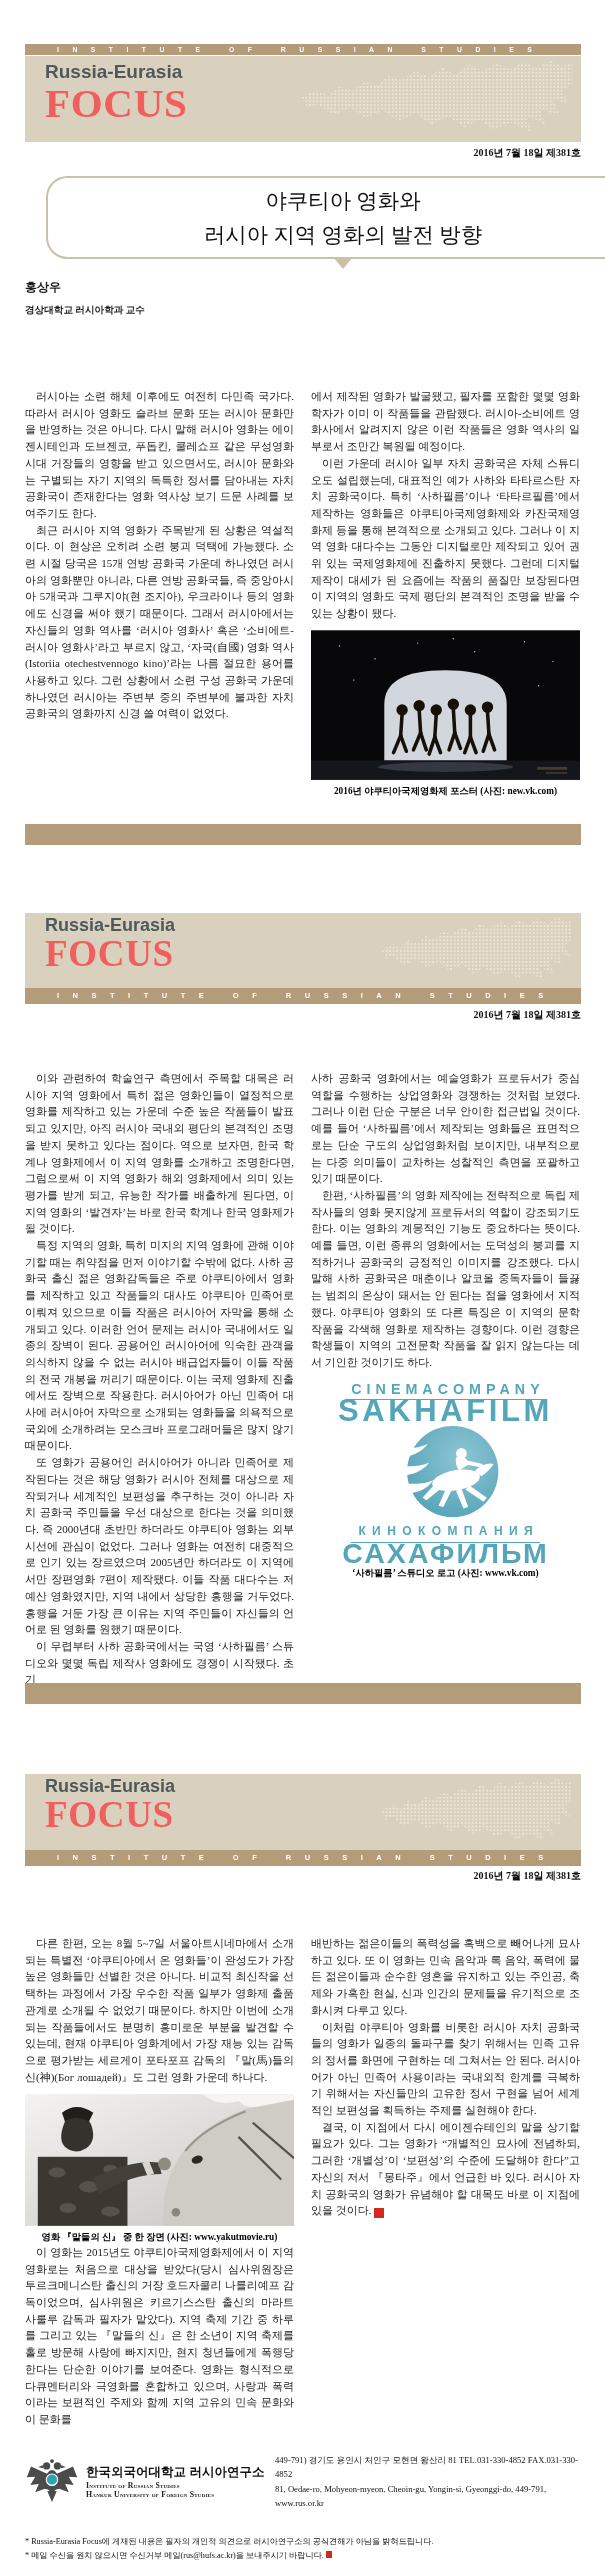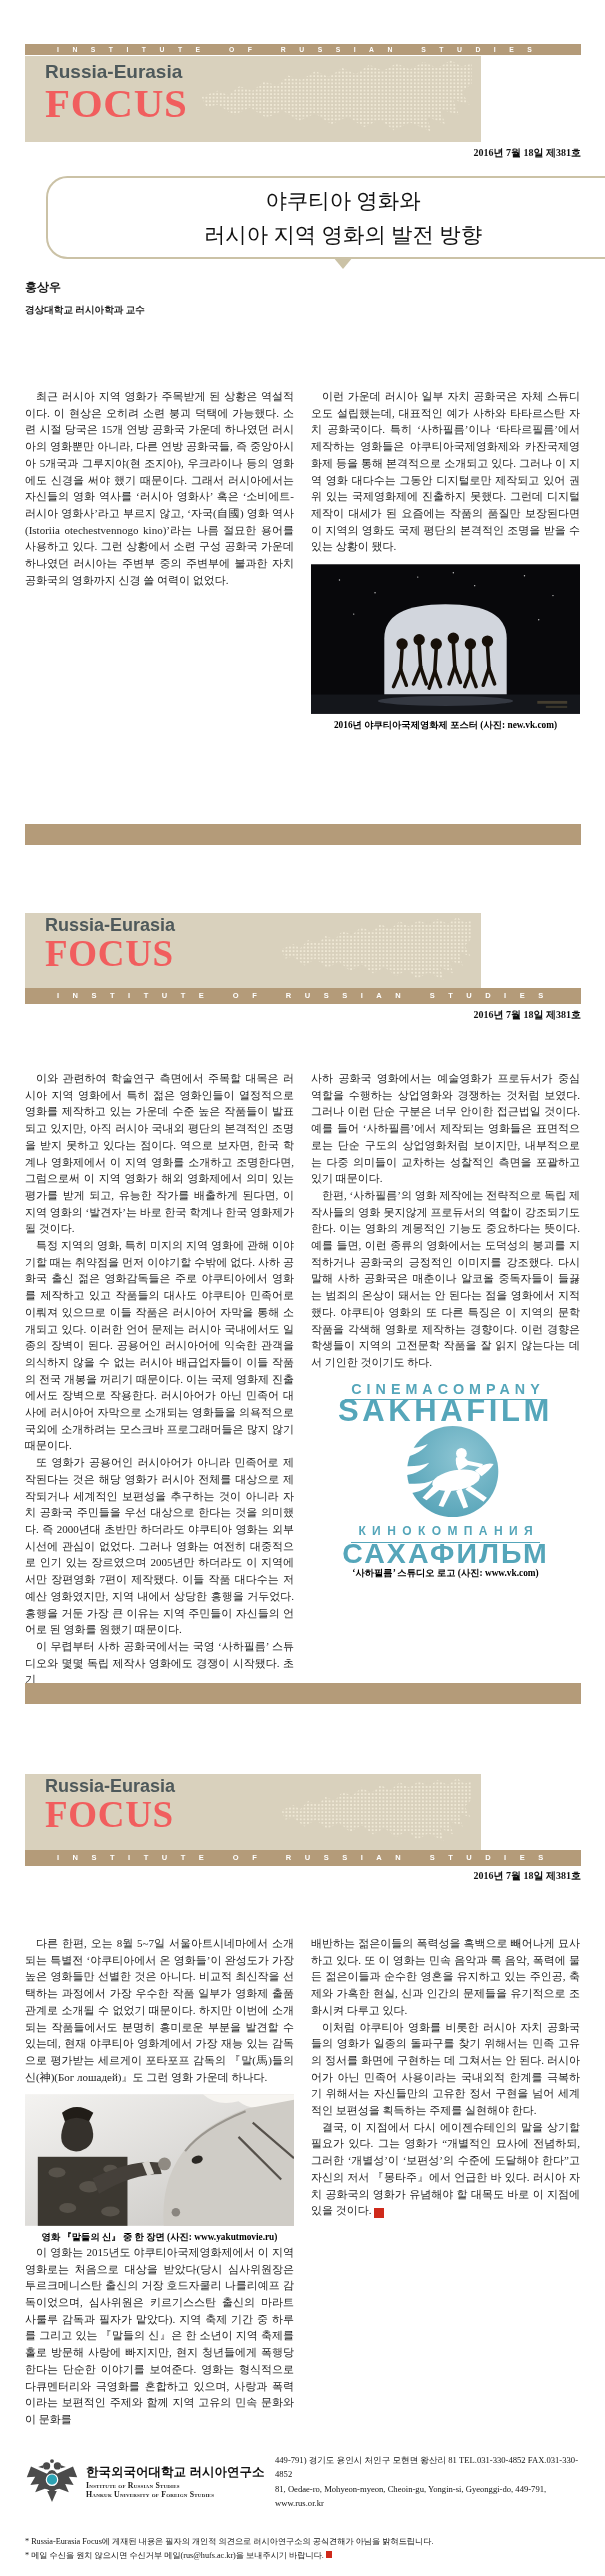--- a/index.html
+++ b/index.html
@@ -13,21 +13,21 @@
   
   .instband {
     position:absolute; left:25px; width:556px; background:var(--band);
     color:#fff; font-family:"Liberation Sans","DejaVu Sans",sans-serif;
     font-weight:bold; white-space:nowrap; overflow:hidden;
   }
   #p1-instband { top:44px; height:11.4px; font-size:6.8px; letter-spacing:13.5px; line-height:11.4px; padding-left:32px; }
   #p2-instband { top:988px; height:16.4px; font-size:7.5px; letter-spacing:13.5px; line-height:16.4px; padding-left:32px; }
   #p3-instband { top:1850px; height:16.4px; font-size:7.5px; letter-spacing:13.5px; line-height:16.4px; padding-left:32px; }
 
-  .header { position:absolute; left:25px; width:456px; background:var(--headerBg); }
+  .header { position:absolute; left:25px; width:556px; background:var(--headerBg); }
   #p1-header { top:56px;  height:86px; }
   #p2-header { top:913px; height:76px; }
   #p3-header { top:1774px; height:76px; }
 
   .logo { position:absolute; left:20px; top:5.7px; line-height:1; }
   .logo .l1 { font-family:"Liberation Sans","DejaVu Sans",sans-serif; font-weight:bold;
               font-size:19px; color:var(--logoGray); letter-spacing:0; }
   .logo .l2 { font-size:41px; font-weight:bold; color:var(--logoRed); letter-spacing:0.7px; margin-top:2.1px; }
   .logo-sm { top:2.9px; }
   .logo-sm .l1 { font-size:18px; }
@@ -121,25 +121,27 @@
   <div class="titlebox">
     <div>야쿠티아 영화와</div>
     <div>러시아 지역 영화의 발전 방향</div>
     <div class="pointer"></div>
   </div>
 
   <div class="center-line" id="author">홍상우</div>
   <div class="center-line" id="affil">경상대학교 러시아학과 교수</div>
 
   <div class="col" id="p1-left">
+      <p class="body-par">러시아는 소련 해체 이후에도 여전히 다민족 국가다. 따라서 러시아 영화도 슬라브 문화 또는 러시아 문화만을 반영하는 것은 아니다. 다시 말해 러시아 영화는 에이젠시테인과 도브젠코, 푸돕킨, 쿨레쇼프 같은 무성영화 시대 거장들의 영향을 받고 있으면서도, 러시아 문화와는 구별되는 자기 지역의 독특한 정서를 담아내는 자치 공화국이 존재한다는 영화 역사상 보기 드문 사례를 보여주기도 한다.</p>
       <p class="body-par">최근 러시아 지역 영화가 주목받게 된 상황은 역설적이다. 이 현상은 오히려 소련 붕괴 덕택에 가능했다. 소련 시절 당국은 15개 연방 공화국 가운데 하나였던 러시아의 영화뿐만 아니라, 다른 연방 공화국들, 즉 중앙아시아 5개국과 그루지야(현 조지아), 우크라이나 등의 영화에도 신경을 써야 했기 때문이다. 그래서 러시아에서는 자신들의 영화 역사를 ‘러시아 영화사’ 혹은 ‘소비에트-러시아 영화사’라고 부르지 않고, ‘자국(自國) 영화 역사(Istoriia otechestvennogo kino)’라는 나름 절묘한 용어를 사용하고 있다. 그런 상황에서 소련 구성 공화국 가운데 하나였던 러시아는 주변부 중의 주변부에 불과한 자치 공화국의 영화까지 신경 쓸 여력이 없었다.</p>
     </div>
 
   <div class="col" id="p1-right">
     <div>
+        <p class="body-par noindent">에서 제작된 영화가 발굴됐고, 필자를 포함한 몇몇 영화학자가 이미 이 작품들을 관람했다. 러시아-소비에트 영화사에서 알려지지 않은 이런 작품들은 영화 역사의 일부로서 조만간 복원될 예정이다.</p>
         <p class="body-par">이런 가운데 러시아 일부 자치 공화국은 자체 스튜디오도 설립했는데, 대표적인 예가 사하와 타타르스탄 자치 공화국이다. 특히 ‘사하필름’이나 ‘타타르필름’에서 제작하는 영화들은 야쿠티아국제영화제와 카잔국제영화제 등을 통해 본격적으로 소개되고 있다. 그러나 이 지역 영화 대다수는 그동안 디지털로만 제작되고 있어 권위 있는 국제영화제에 진출하지 못했다. 그런데 디지털 제작이 대세가 된 요즘에는 작품의 품질만 보장된다면 이 지역의 영화도 국제 평단의 본격적인 조명을 받을 수 있는 상황이 됐다.</p>
       </div>
     <figure>
       <svg width="269" height="150" viewBox="0 0 378 210">
         <rect width="378" height="210" fill="#08080b"></rect>
         <g fill="#ffffff" opacity="0.75">
           <circle cx="40" cy="22" r="1"></circle>
             <circle cx="90" cy="40" r="1"></circle>
             <circle cx="150" cy="18" r="1"></circle>
           <circle cx="230" cy="30" r="1"></circle>

